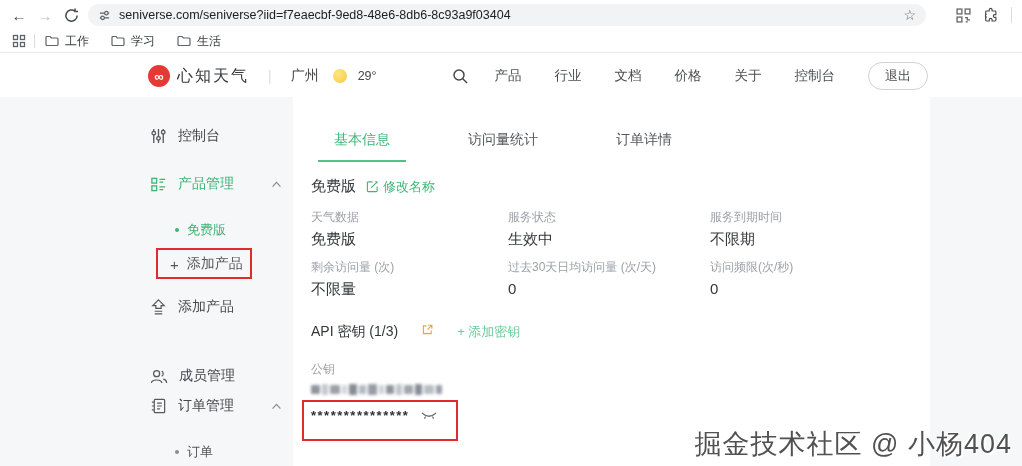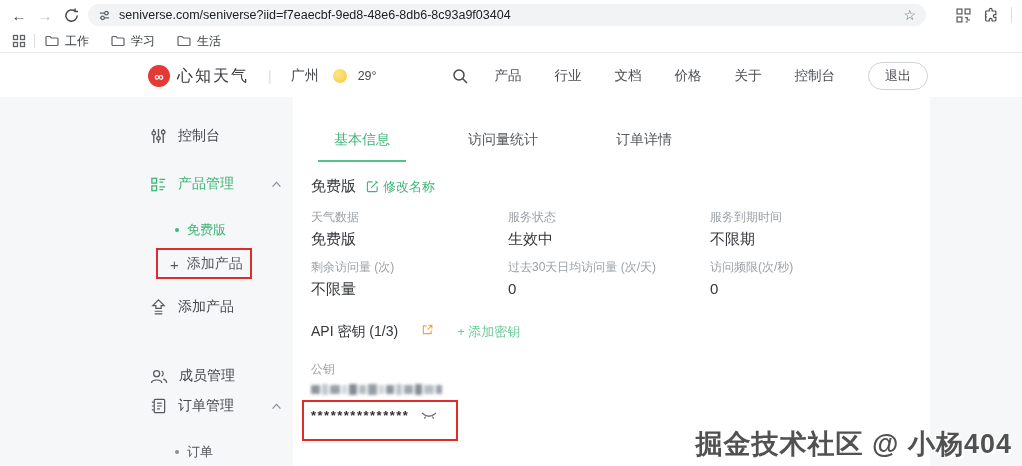--- a/index.html
+++ b/index.html
@@ -84,21 +84,21 @@
   .mosaic i { display:inline-block; height:9px; border-radius:1px; }
   .stars-row { display:flex; align-items:center; gap:12px; margin-top:5px; }
   .stars { font-size:13px; color:#2e3135; letter-spacing:1.5px; font-weight:bold; line-height:10px; }
 
   
   .red-box { position:absolute; border:2px solid #e02b2b; pointer-events:none; }
   .rb-sidebar { left:156px; top:151px; width:96px; height:31px; }
   .rb-key { left:302px; top:303px; width:156px; height:41px; }
 
   
-  .watermark { position:absolute; right:10px; bottom:4px; font-size:27px; font-weight:bold;
+  .watermark { position:absolute; right:10px; bottom:4px; font-size:27px; font-weight:normal;
     color:#515151; letter-spacing:1px;
     text-shadow:-1px -1px 0 rgba(255,255,255,.9), 2px 2px 1px #fff, 1px 1px 0 #fff; }
 
   svg.ic { display:block; }
 </style>
 </head>
 <body>
 
 <div id="stage">
 

